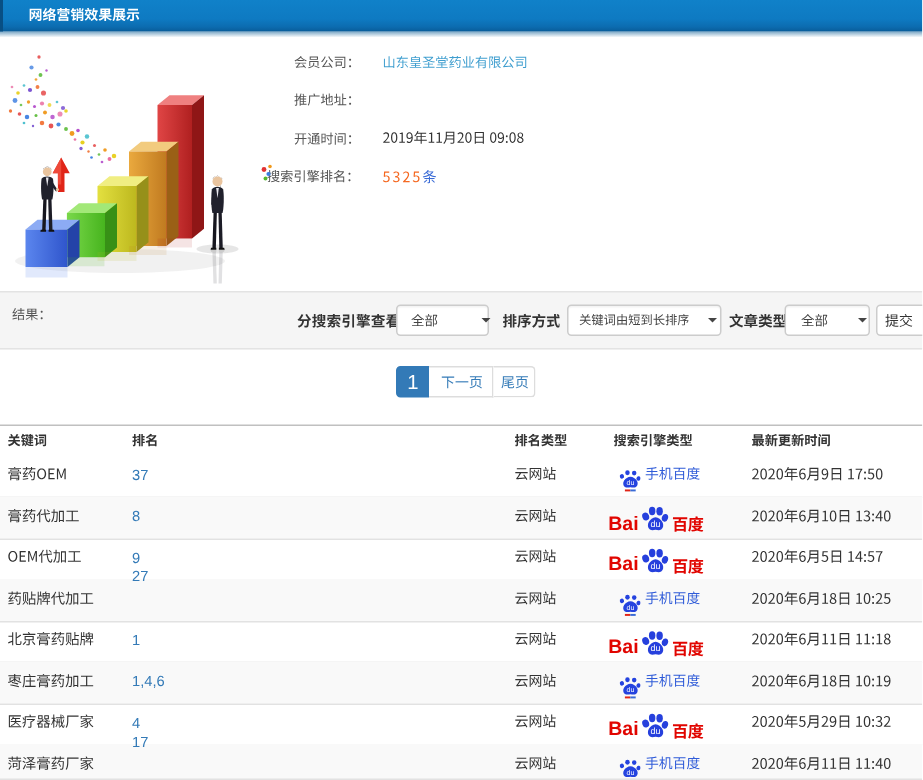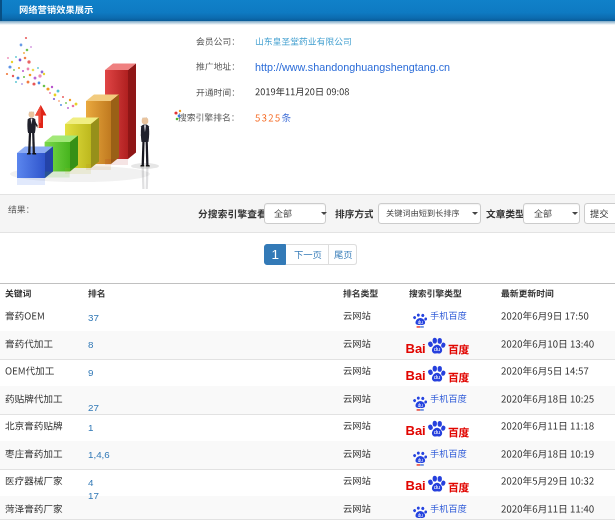--- a/index.html
+++ b/index.html
@@ -202,21 +202,20 @@
           <use href="#r23" transform="translate(4000.0 0)"></use>
           <use href="#r24" transform="translate(5000.0 0)"></use>
           <use href="#r25" transform="translate(6000.0 0)"></use>
           <use href="#r26" transform="translate(7000.0 0)"></use>
           <use href="#r27" transform="translate(8000.0 0)"></use>
           <use href="#r2" transform="translate(9000.0 0)"></use>
           <use href="#r3" transform="translate(10000.0 0)"></use>
         </g>
       </svg>
     </div>
-    <div style="position:absolute;left:255px;top:62.4px;font:10.8px 'Liberation Sans',sans-serif;color:#2b6cd8;line-height:11px;">http://www.shandonghuangshengtang.cn</div>
     <div style="position:absolute;left:255px;top:87.17px;">
       <svg width="94.51" height="10.42" viewBox="0 0 94.51 10.42" style="display:block;">
         <g transform="translate(0 8.18) scale(0.009300 -0.009300)" fill="#333333">
           <use href="#r28" transform="translate(0.0 0)"></use>
           <use href="#r29" transform="translate(555.0 0)"></use>
           <use href="#r30" transform="translate(1110.0 0)"></use>
           <use href="#r31" transform="translate(1665.0 0)"></use>
           <use href="#r32" transform="translate(2220.0 0)"></use>
           <use href="#r30" transform="translate(3220.0 0)"></use>
           <use href="#r30" transform="translate(3775.0 0)"></use>
@@ -609,21 +608,21 @@
         <g transform="translate(0 8.45) scale(0.009600 -0.009600)" fill="#333333">
           <use href="#r24" transform="translate(0.0 0)"></use>
           <use href="#r76" transform="translate(1000.0 0)"></use>
           <use href="#r77" transform="translate(2000.0 0)"></use>
           <use href="#r72" transform="translate(3000.0 0)"></use>
           <use href="#r73" transform="translate(4000.0 0)"></use>
           <use href="#r74" transform="translate(5000.0 0)"></use>
         </g>
       </svg>
     </div>
-    <div style="position:absolute;left:88px;top:403px;font:9.8px 'Liberation Sans',sans-serif;color:#337ab7;line-height:10px;">27</div>
+    <div style="position:absolute;left:88px;top:380px;font:9.8px 'Liberation Sans',sans-serif;color:#337ab7;line-height:10px;">27</div>
     <div style="position:absolute;left:343px;top:393.67px;">
       <svg width="27.9" height="10.42" viewBox="0 0 27.9 10.42" style="display:block;">
         <g transform="translate(0 8.18) scale(0.009300 -0.009300)" fill="#333333">
           <use href="#r63" transform="translate(0.0 0)"></use>
           <use href="#r64" transform="translate(1000.0 0)"></use>
           <use href="#r65" transform="translate(2000.0 0)"></use>
         </g>
       </svg>
     </div>
     <svg width="14.5" height="15" viewBox="0 0 14.5 15" style="position:absolute;left:412.5px;top:395.5px">

